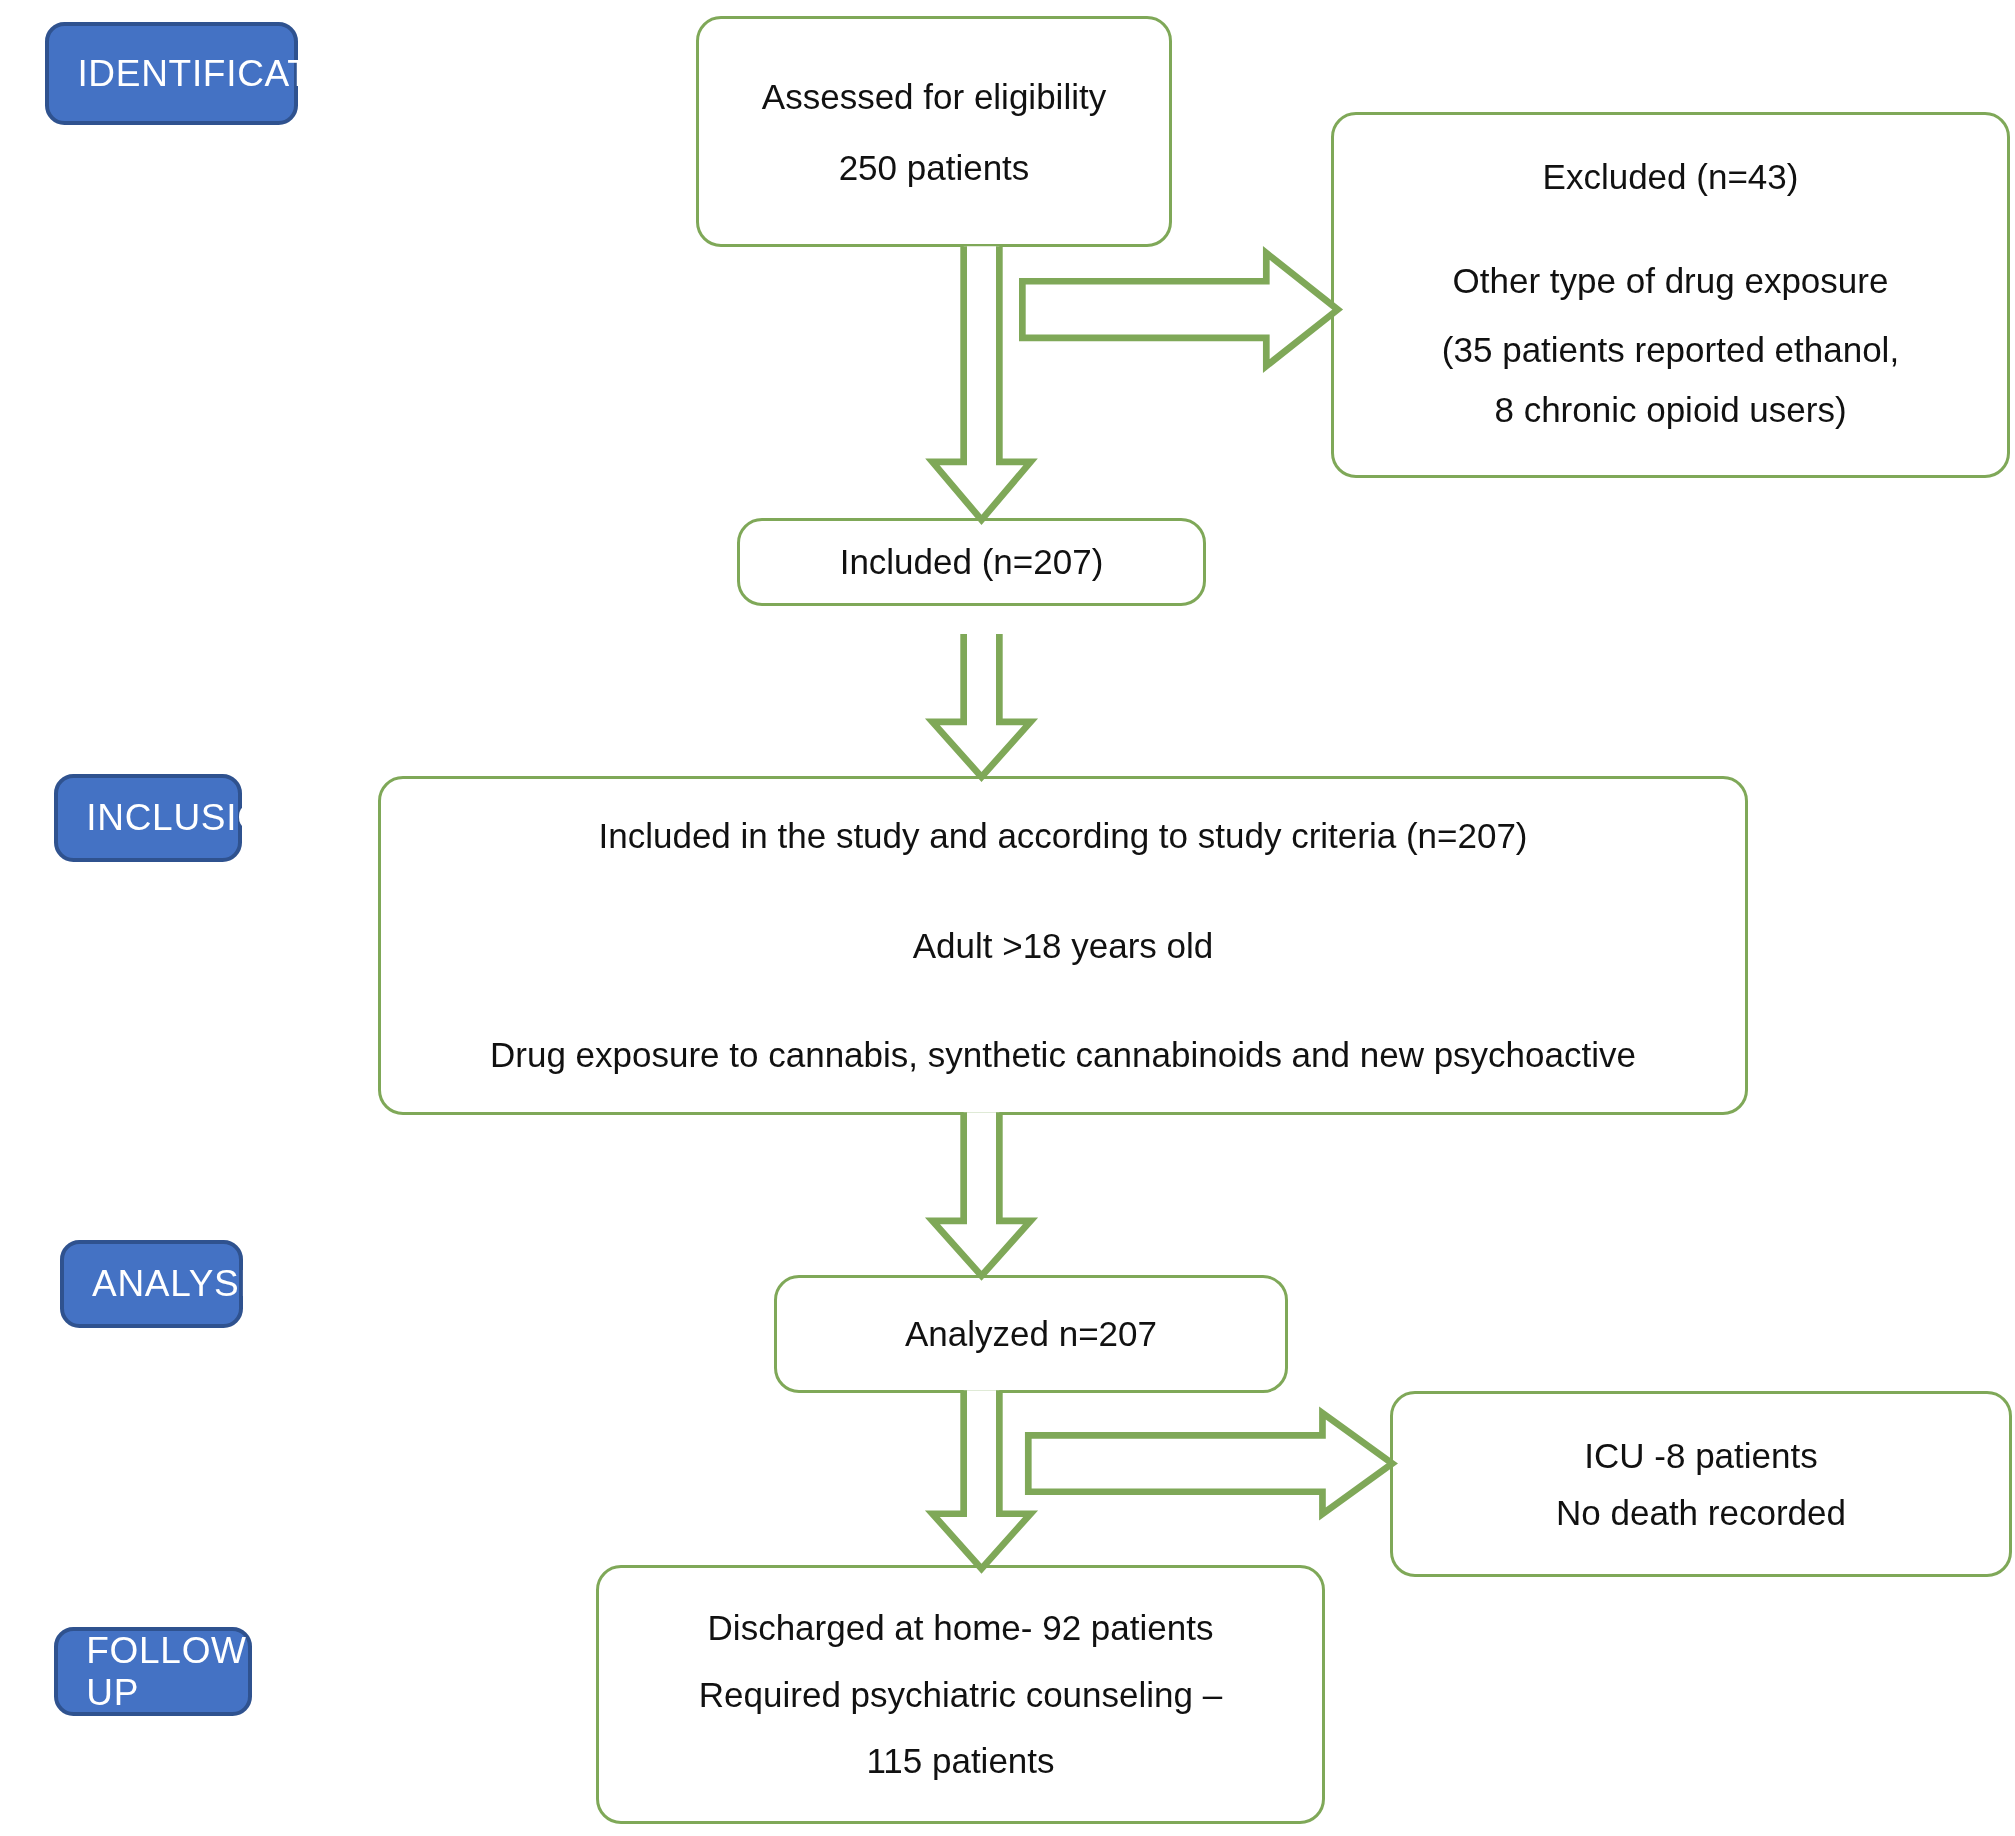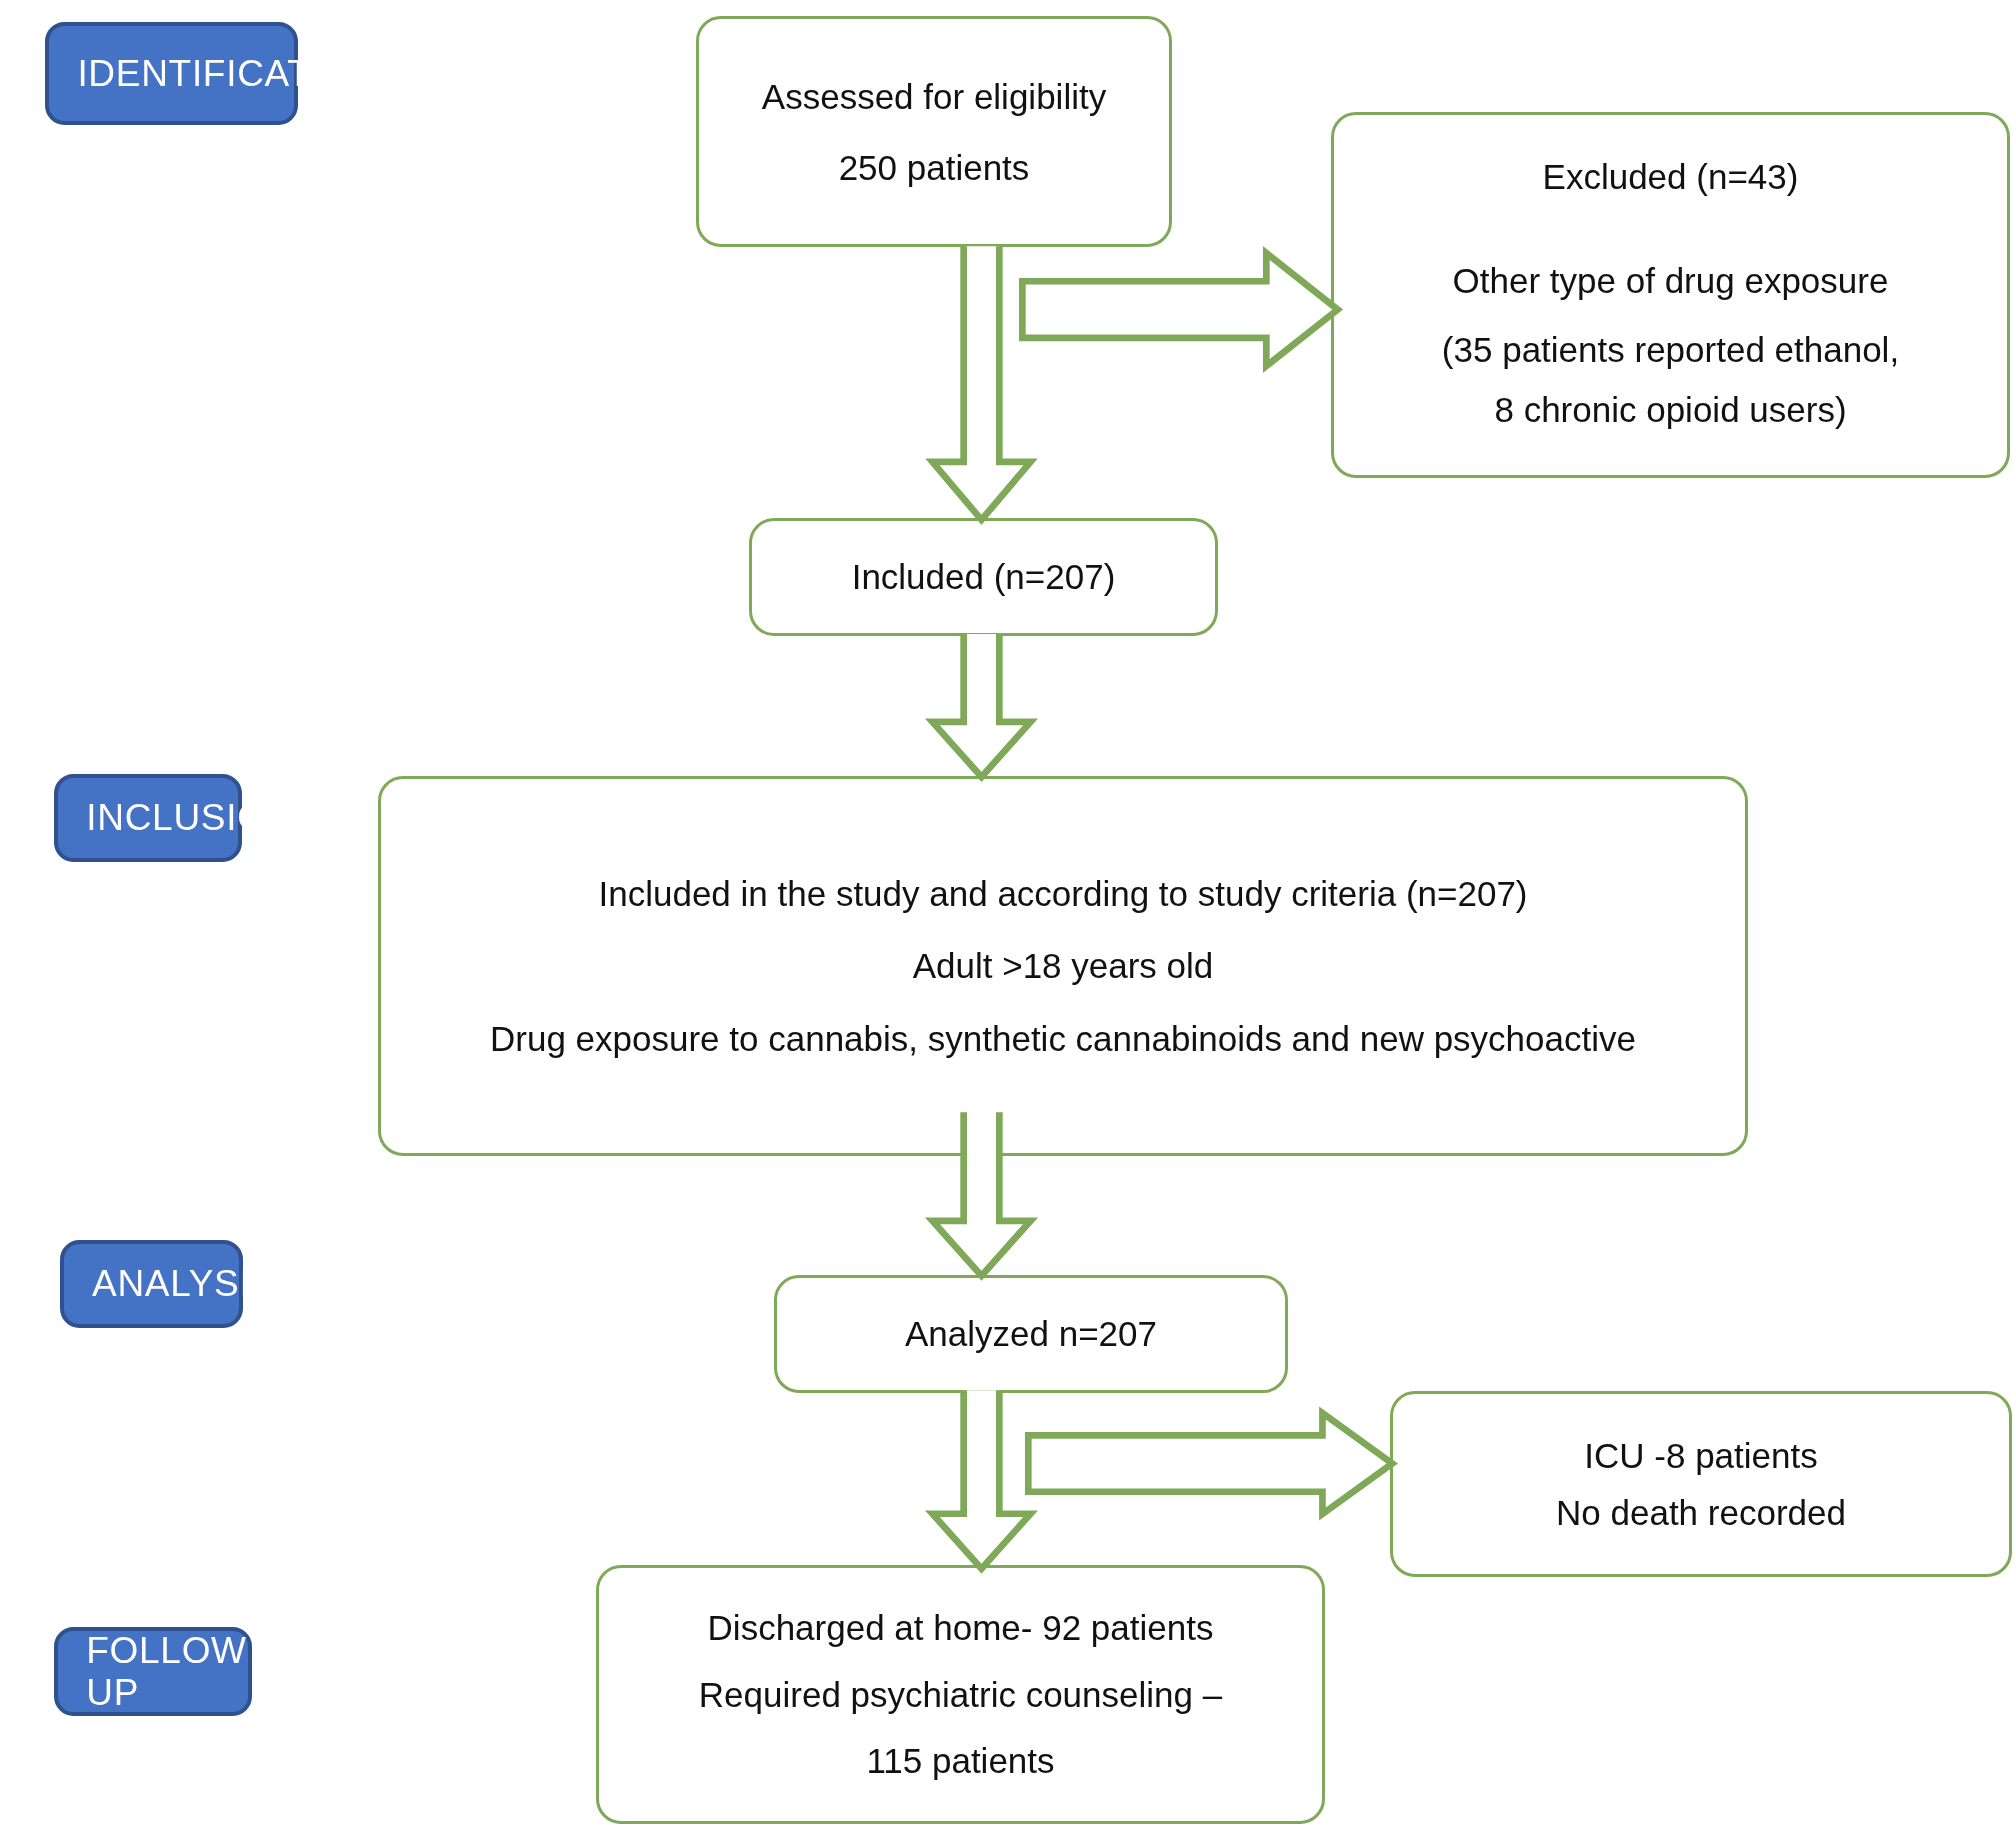--- a/index.html
+++ b/index.html
@@ -82,25 +82,25 @@
     <span class="ln">250  patients</span>
   </div>
 
   <div class="node" style="left:1331px; top:112px; width:679px; height:366px; padding:19px 15px;">
     <span class="ln" style="margin-bottom:39px;">Excluded (n=43)</span>
     <span class="ln" style="margin:12px 0;text-align:right;">Other type of drug exposure</span>
     <span class="ln" style="margin:3.7px 0;">(35 patients reported ethanol,</span>
     <span class="ln" style="margin:3.7px 0;">8 chronic opioid users)</span>
   </div>
 
-  <div class="node" style="left:737px; top:518px; width:469px; height:118px;margin-left:12px;">
+  <div class="node" style="left:737px; top:518px; width:469px; height:88px;">
     <span class="ln">Included (n=207)</span>
   </div>
 
-  <div class="node" style="left:378px; top:776px; width:1370px; height:380px; padding:19.4px 13.4px;">
+  <div class="node" style="left:378px; top:776px; width:1370px; height:339px; padding:19.4px 13.4px;gap:37px;">
     <span class="ln" style="margin:9.7px 0;">Included in the study and according to study criteria  (n=207)</span>
     <span class="ln" style="margin:9.7px 0;">Adult &gt;18 years old</span>
     <span class="ln" style="margin:9.7px 0;">Drug exposure to cannabis, synthetic cannabinoids and new psychoactive</span>
   </div>
 
   <div class="node" style="left:774px; top:1275px; width:514px; height:118px;">
     <span class="ln">Analyzed n=207</span>
   </div>
 
   <div class="node tight" style="left:1390px; top:1391px; width:622px; height:186px;">

